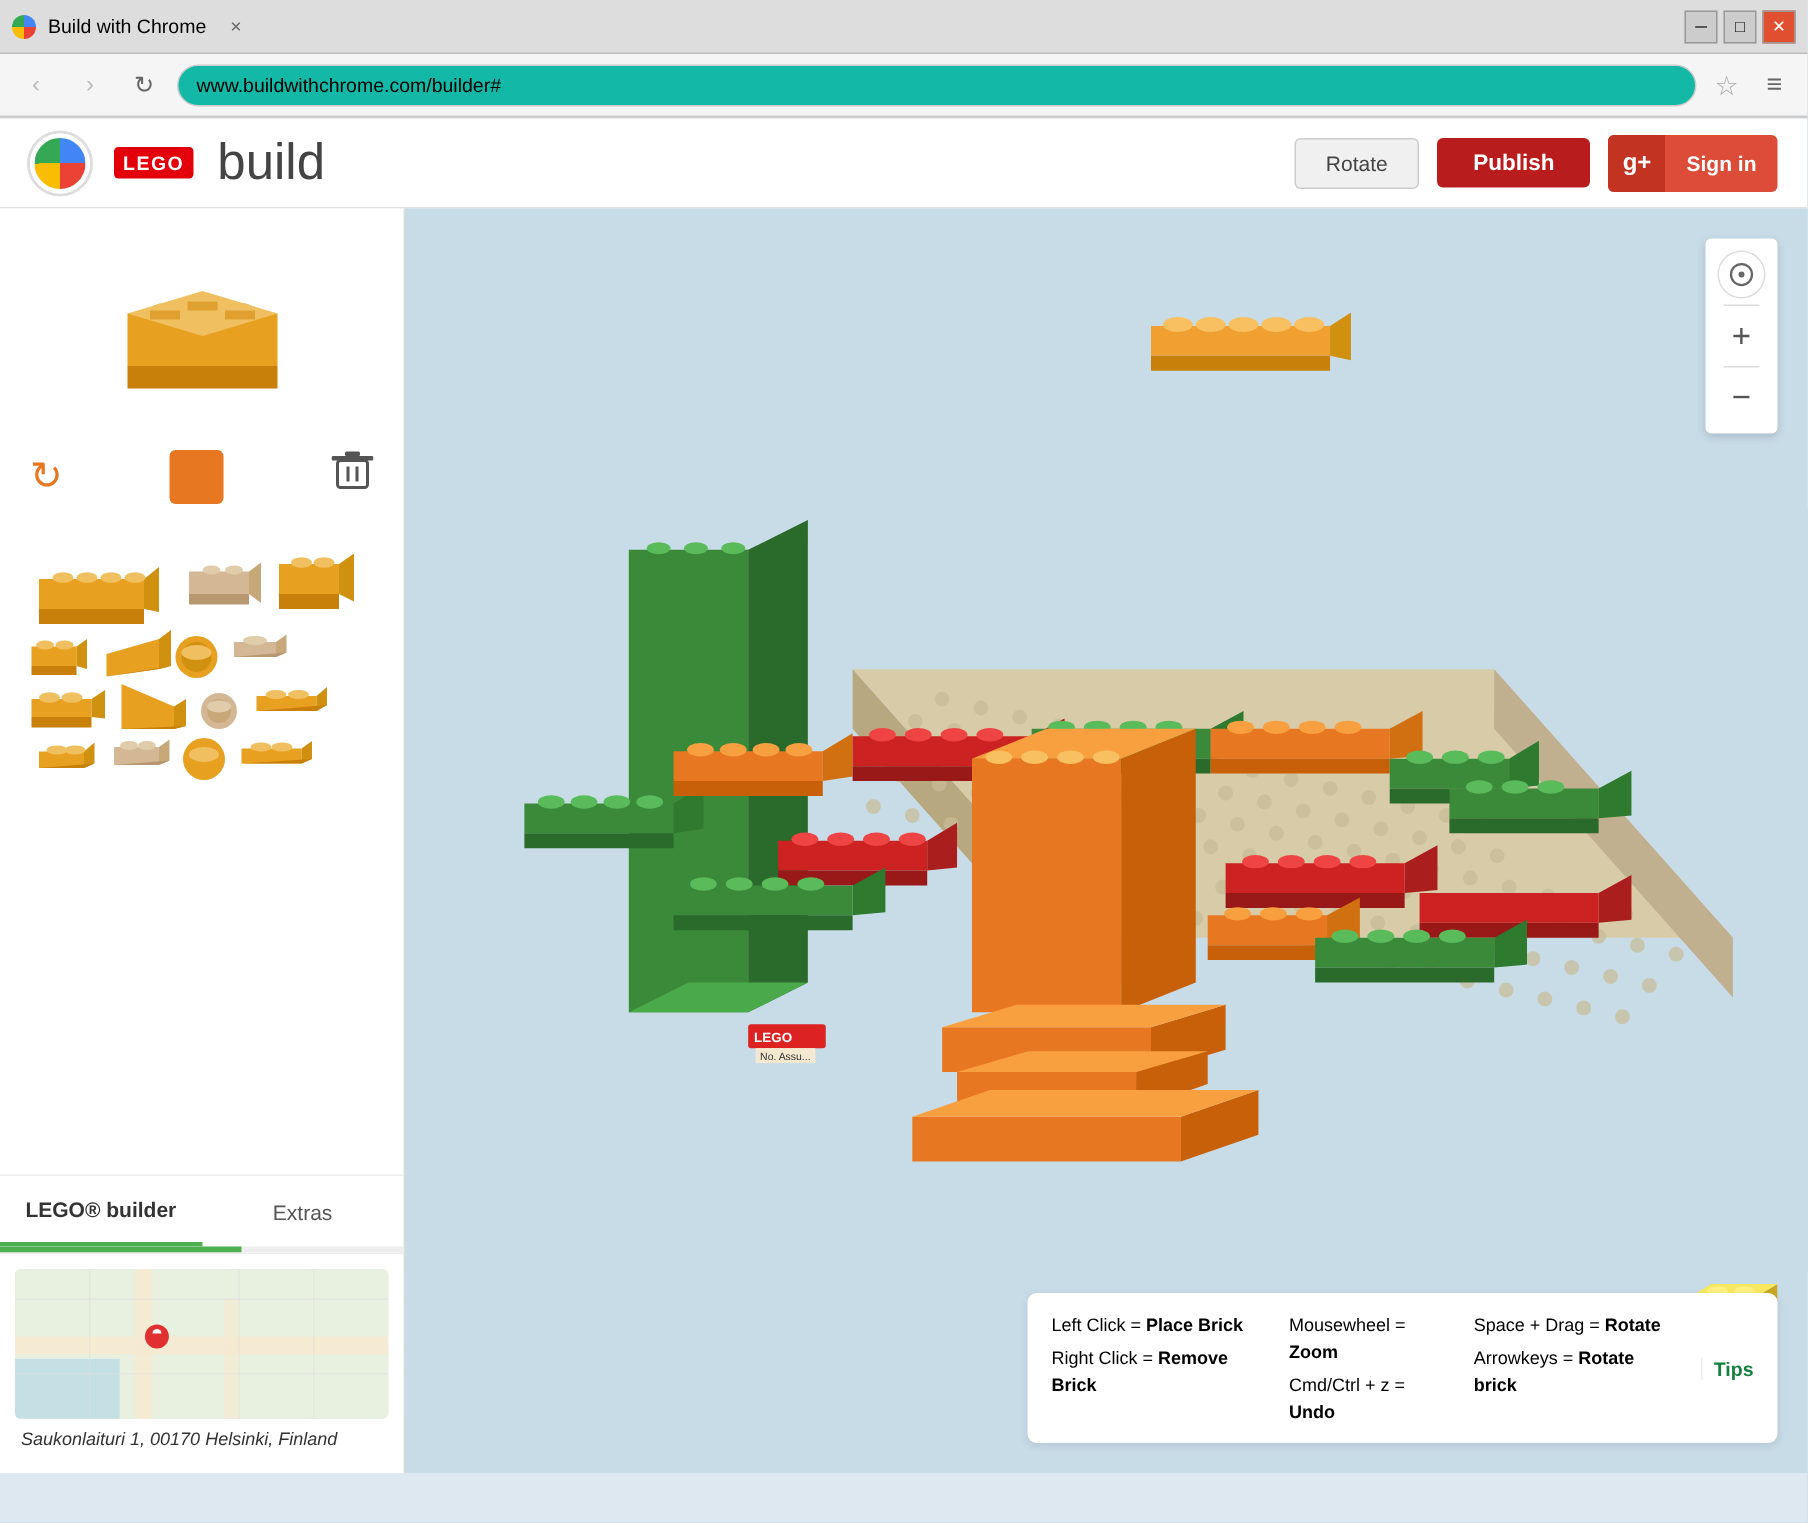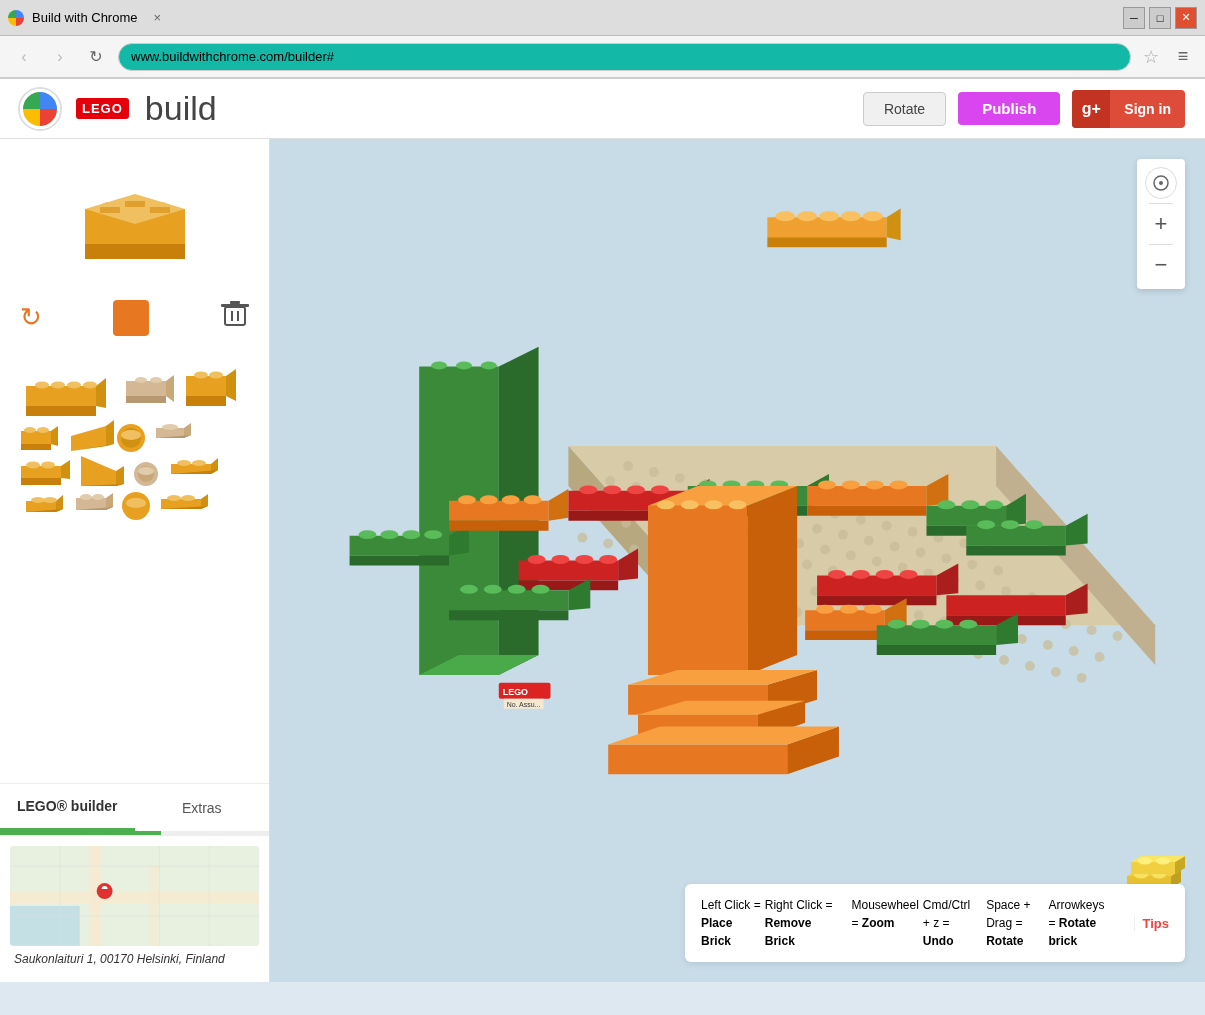--- a/index.html
+++ b/index.html
@@ -19,21 +19,21 @@
     .star-btn { width: 24px; height: 24px; display: flex; align-items: center; justify-content: center; color: #aaa; cursor: pointer; font-size: 18px; }
     .menu-btn { width: 24px; height: 24px; display: flex; align-items: center; justify-content: center; color: #666; cursor: pointer; font-size: 18px; }
 
     
     .app-header { background: white; height: 60px; display: flex; align-items: center; padding: 0 20px; border-bottom: 1px solid #e0e0e0; gap: 16px; }
     .chrome-logo { width: 40px; height: 40px; border-radius: 50%; background: conic-gradient(#4285f4 0 90deg, #ea4335 90deg 180deg, #fbbc04 180deg 270deg, #34a853 270deg 360deg); border: 3px solid white; box-shadow: 0 0 0 2px #ddd; }
     .lego-logo { background: #e3000b; color: white; font-weight: 900; font-size: 13px; padding: 3px 6px; border-radius: 3px; letter-spacing: 1px; }
     .app-title { font-size: 34px; font-weight: 300; color: #444; }
     .header-actions { margin-left: auto; display: flex; align-items: center; gap: 12px; }
     .cancel-btn { padding: 8px 20px; background: #f0f0f0; border: 1px solid #ccc; border-radius: 4px; cursor: pointer; font-size: 14px; color: #444; }
-    .publish-btn { padding: 8px 24px; background: #d946ef; border: none; border-radius: 4px; cursor: pointer; font-size: 15px; font-weight: bold; color: white; }
+    .publish-btn { padding: 8px 24px; background: #b91c1c; border: none; border-radius: 4px; cursor: pointer; font-size: 15px; font-weight: bold; color: white; }
     .gplus-signin { display: flex; align-items: center; background: #dd4b39; border-radius: 4px; overflow: hidden; cursor: pointer; }
     .gplus-icon { background: #c23321; width: 38px; height: 38px; display: flex; align-items: center; justify-content: center; color: white; font-weight: bold; font-size: 16px; }
     .signin-text { padding: 0 14px; color: white; font-size: 14px; font-weight: bold; }
 
     
     .main-content { display: flex; height: calc(1015px - 36px - 34px - 42px - 60px); position: relative; }
 
     
     .sidebar { width: 270px; background: white; display: flex; flex-direction: column; border-right: 1px solid #ddd; flex-shrink: 0; z-index: 10; }
     .brick-preview { padding: 20px; display: flex; justify-content: center; align-items: center; min-height: 160px; }
@@ -59,24 +59,24 @@
     .canvas-area { flex: 1; background: #c8dce8; position: relative; overflow: hidden; }
 
     
     .zoom-controls { position: absolute; top: 20px; right: 20px; background: white; border-radius: 4px; box-shadow: 0 2px 6px rgba(0,0,0,0.15); display: flex; flex-direction: column; align-items: center; padding: 8px; gap: 4px; }
     .zoom-btn { width: 32px; height: 32px; display: flex; align-items: center; justify-content: center; cursor: pointer; font-size: 20px; color: #555; background: none; border: none; }
     .rotate-view-btn { width: 32px; height: 32px; display: flex; align-items: center; justify-content: center; cursor: pointer; border: 1px solid #ddd; border-radius: 50%; font-size: 14px; color: #555; background: white; }
     .zoom-divider { width: 24px; height: 1px; background: #ddd; }
 
     
     .tips-panel { position: absolute; bottom: 20px; right: 20px; background: white; border-radius: 6px; padding: 12px 16px; font-size: 12px; display: flex; gap: 16px; box-shadow: 0 2px 6px rgba(0,0,0,0.1); max-width: 500px; }
-    .tips-text-col { display: flex; flex-direction: row; gap: 4px; }
+    .tips-text-col { display: flex; flex-direction: column; gap: 4px; }
     .tip-line { line-height: 1.5; }
     .tip-key { font-weight: bold; }
-    .tips-label { font-size: 13px; font-weight: bold; color: #ef4444; align-self: center; padding-left: 8px; border-left: 1px solid #eee; margin-left: 4px; }
+    .tips-label { font-size: 13px; font-weight: bold; color: #15803d; align-self: center; padding-left: 8px; border-left: 1px solid #eee; margin-left: 4px; }
 
     
     .brick-stack { position: absolute; bottom: 80px; right: 20px; width: 70px; height: 80px; }
 
     
     .lego-scene { width: 100%; height: 100%; position: absolute; top: 0; left: 0; }
   </style>
 </head>
 <body>
 

